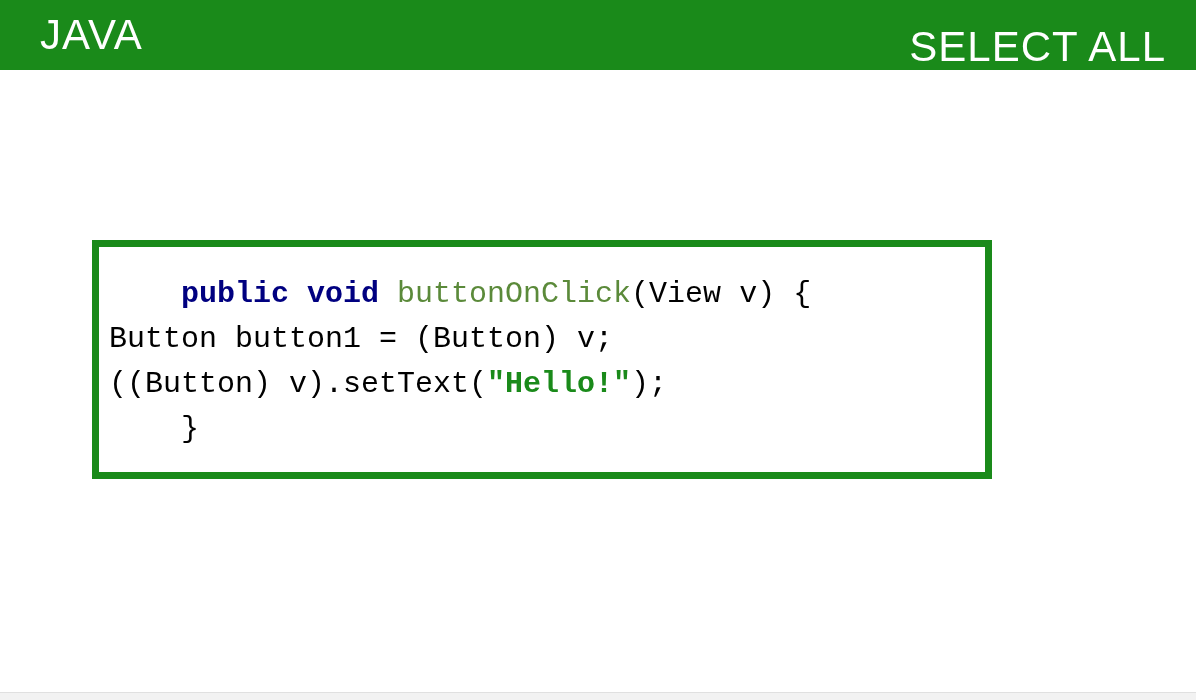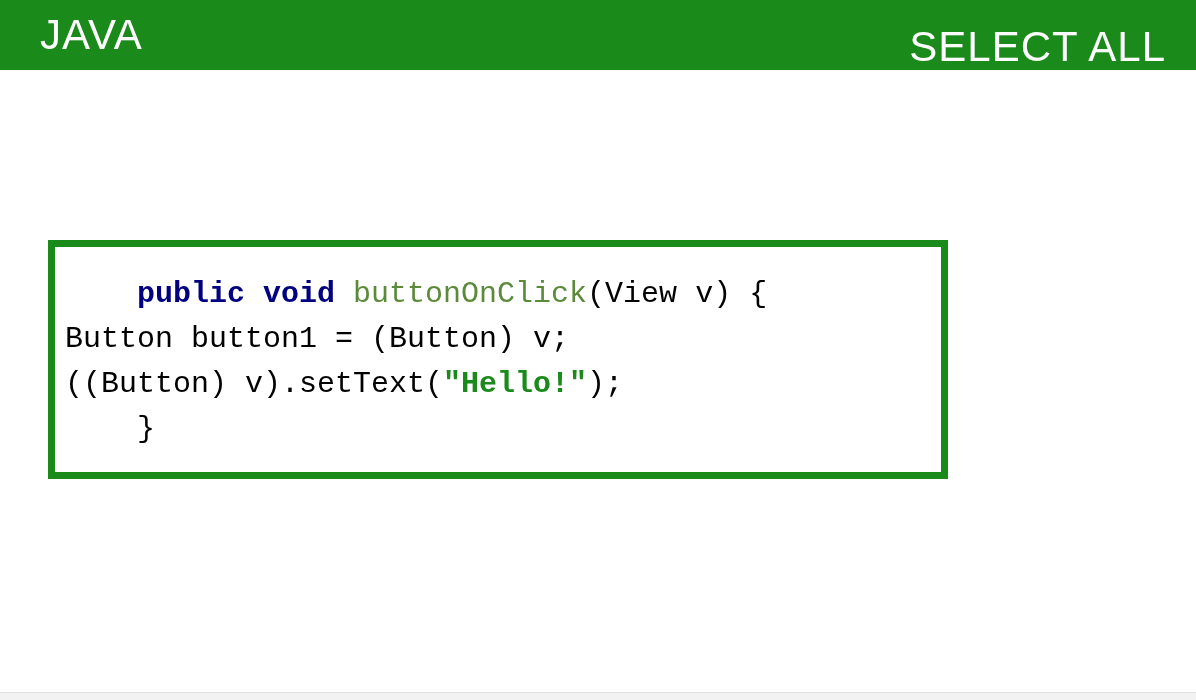--- a/index.html
+++ b/index.html
@@ -24,21 +24,21 @@
     font-size: 42px;
     font-weight: 400;
     letter-spacing: 1px;
     cursor: pointer;
     background: none;
     border: none;
     font-family: inherit;
     margin-top: 24px;
   }
   .content {
-    padding: 170px 0 0 48px;
+    padding: 170px 0 0 92px;
     border-radius: 32px;
   }
   .code-box {
     border: 7px solid #1a8a1a;
     width: 900px;
     padding: 25px 10px 20px 10px;
     background: #fff;
   }
   .code-box pre {
     font-family: "Courier New", Courier, monospace;

